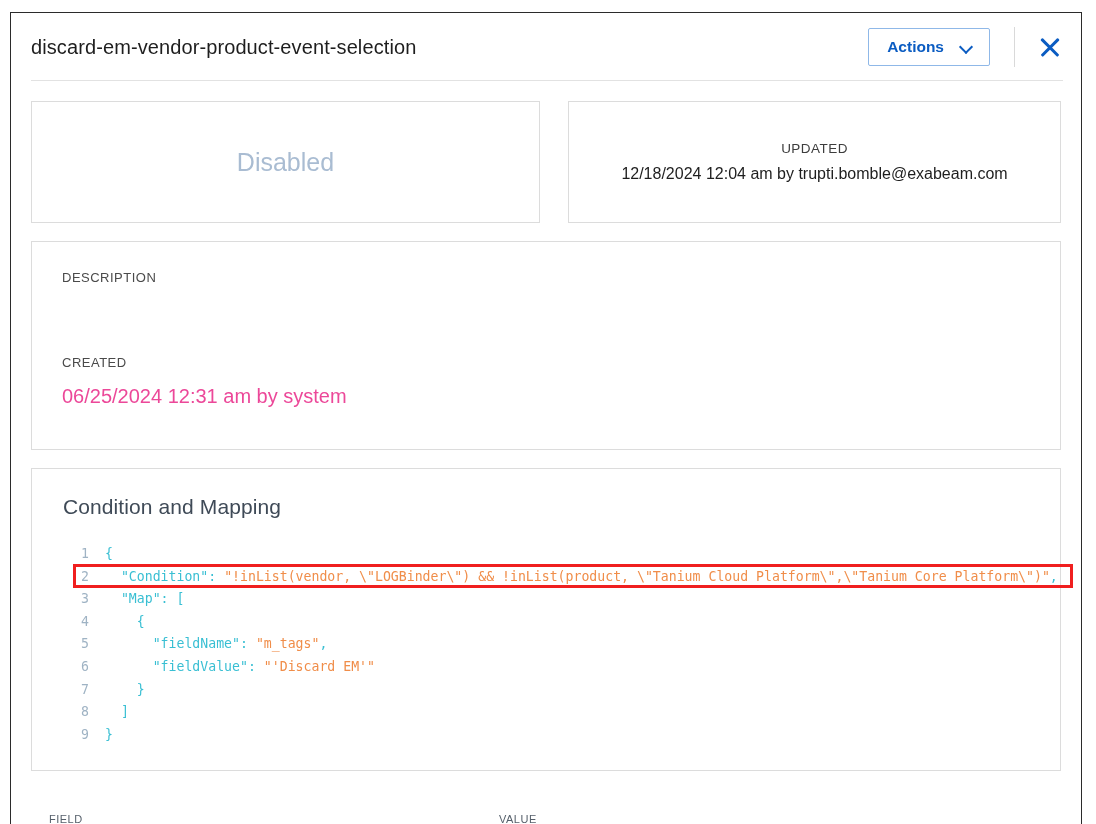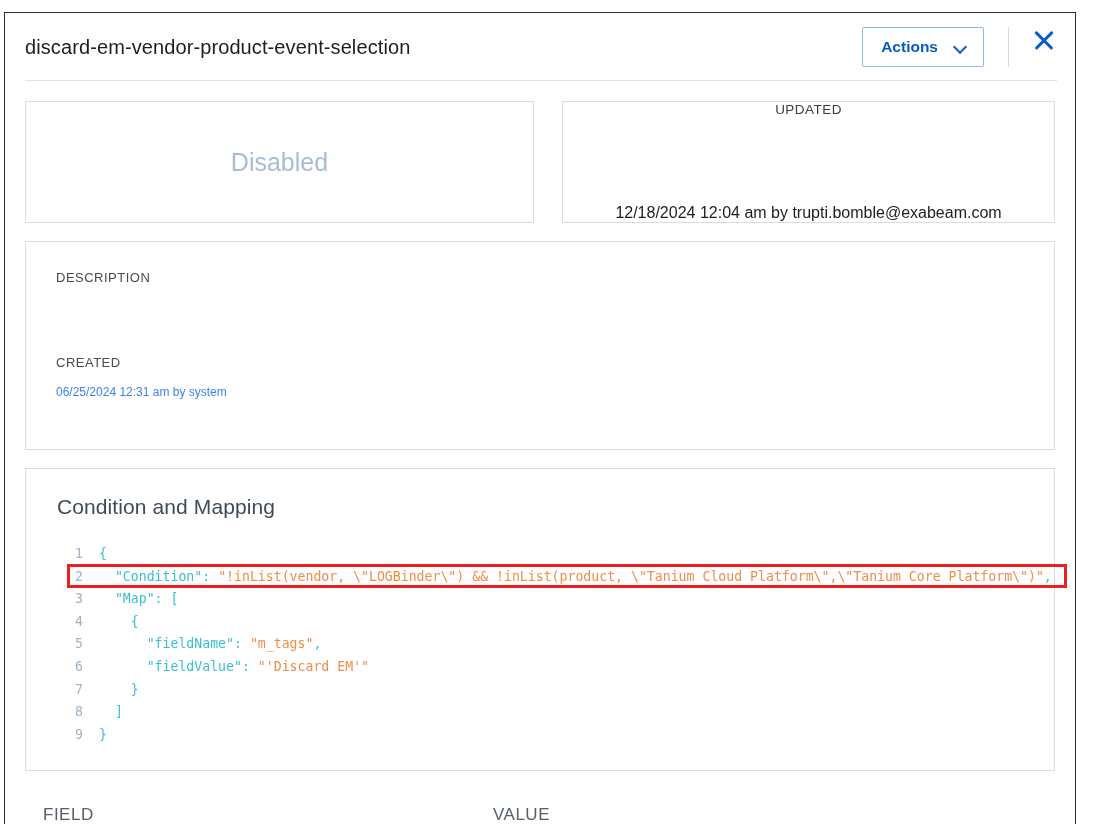--- a/index.html
+++ b/index.html
@@ -8,21 +8,21 @@
     background: #ffffff;
     width: 1096px;
     height: 824px;
     overflow: hidden;
     font-family: "Liberation Sans", sans-serif;
     -webkit-font-smoothing: antialiased;
   }
 
   #panel {
     position: absolute;
-    left: 4px;
+    left: 10px;
     top: 12px;
     width: 1072px;
     height: 812px;
     background: #ffffff;
     border: 1px solid #2b2b2b;
     border-bottom: none;
     box-sizing: border-box;
     overflow: hidden;
   }
 
@@ -37,20 +37,21 @@
     justify-content: space-between;
   }
   #panel-title {
     font-size: 20px;
     color: #1e1e1e;
     letter-spacing: 0.1px;
     white-space: nowrap;
   }
   #header-actions {
     display: flex;
+    align-items: center;
     gap: 0px;
   }
   #actions-button {
     display: flex;
     align-items: center;
     gap: 14px;
     border: 1px solid #8fb8e8;
     border-radius: 2px;
     padding: 10px 16px 10px 18px;
     color: #0b5cc2;
@@ -135,21 +136,21 @@
   #status-text {
     font-size: 25px;
     color: #a9bcd2;
   }
   #updated-card {
     flex: 1 1 auto;
     height: 122px;
     display: flex;
     flex-direction: column;
     align-items: center;
-    justify-content: space-between;
+    justify-content: center;
     gap: 9px;
   }
   #updated-label {
     font-size: 13.5px;
     color: #3d3d3d;
     letter-spacing: 0.45px;
   }
   #updated-value {
     font-size: 16px;
     color: #1e1e1e;
@@ -168,22 +169,22 @@
     letter-spacing: 0.5px;
   }
   #description-value {
     font-size: 15.5px;
     color: #1e1e1e;
     min-height: 18px;
   }
   #created-label { margin-top: 52px; }
   #created-value {
     margin-top: 15px;
-    font-size: 12px;
-    color: #3b82f6;
+    font-size: 20px;
+    color: #ec4899;
   }
 
   
   #condition-card {
     margin-top: 18px;
     height: 303px;
     padding: 26px 0 0 31px;
     box-sizing: border-box;
     position: relative;
   }
@@ -231,21 +232,21 @@
   
   #table-header {
     margin-top: 18px;
     display: flex;
     align-items: flex-end;
     height: 36px;
     border-bottom: 1px solid #1e1e1e;
     padding: 0 0 8px 0;
   }
   .th {
-    font-size: 17px;
+    font-size: 11px;
     color: #56606b;
     letter-spacing: 0.5px;
   }
   #th-field { width: 450px; padding-left: 18px; }
   #th-value { }
 </style>
 </head>
 <body>
 
 <div id="panel">

